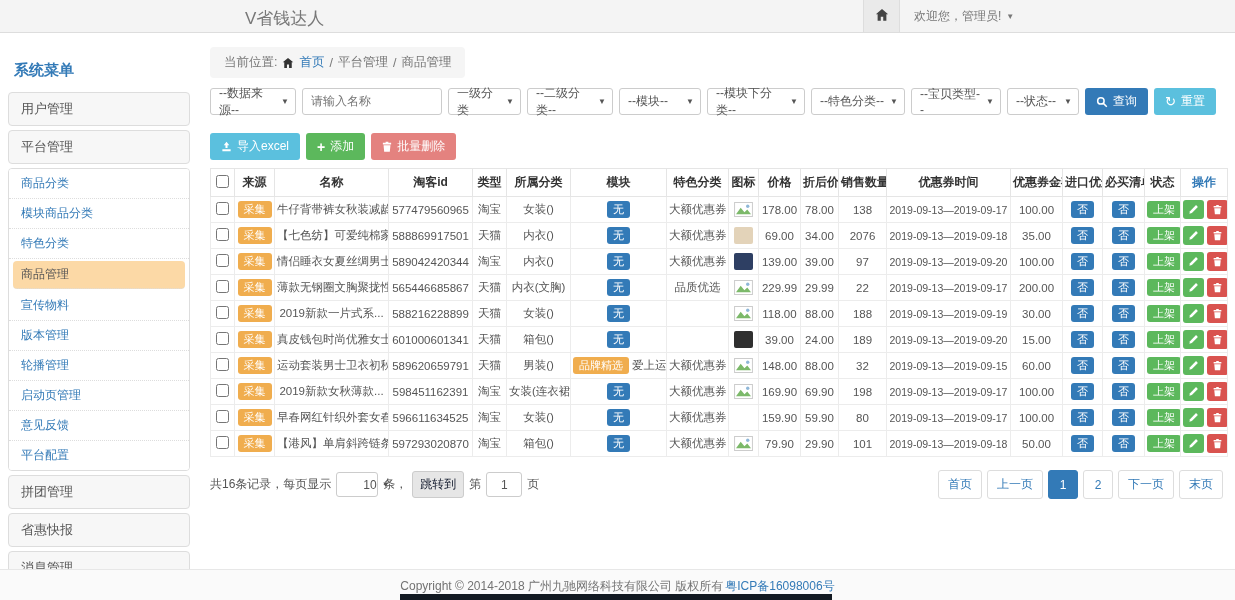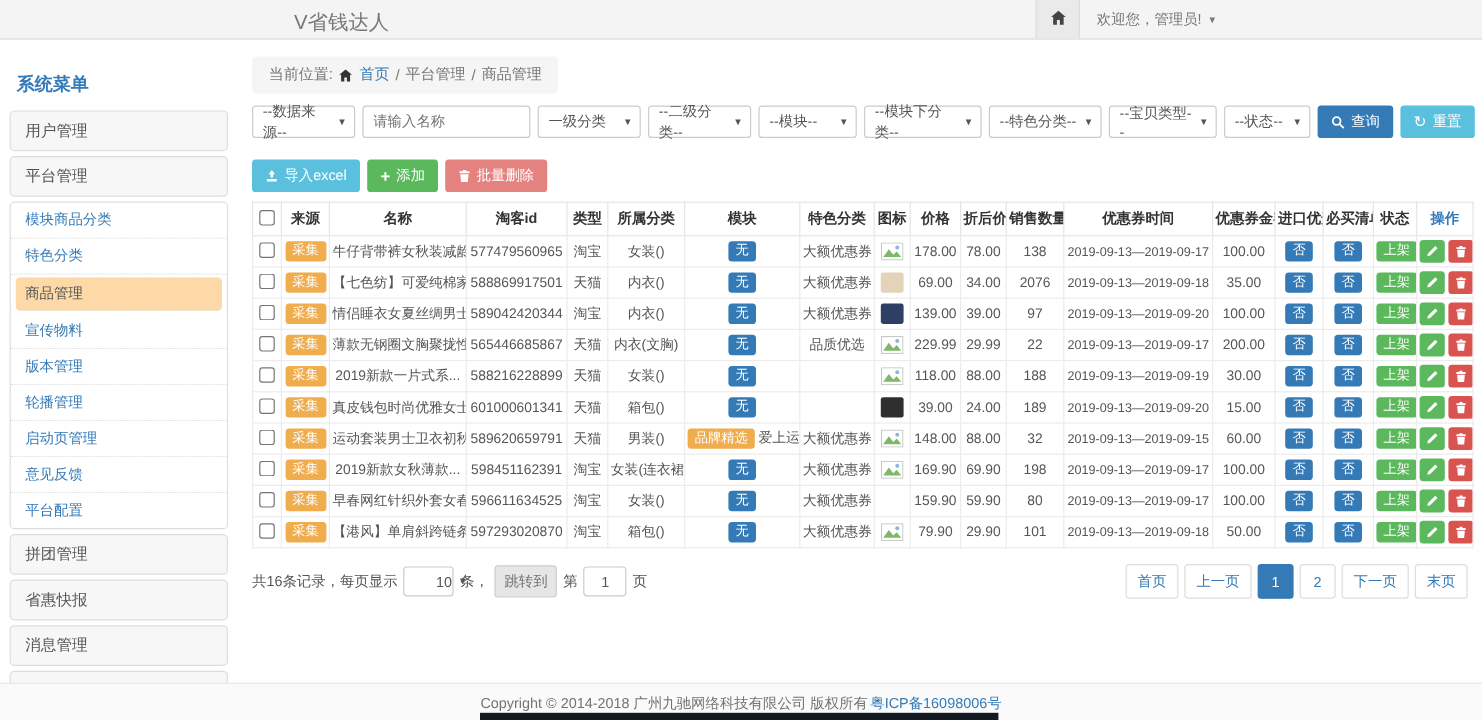--- a/index.html
+++ b/index.html
@@ -53,21 +53,21 @@
   .module-text { margin-left:3px; color:#555; }
   .thumb-svg { display:inline-flex; vertical-align:middle; }
   .thumb-box { display:inline-block; width:19px; height:17px; border-radius:2px; vertical-align:middle; }
   .mini-btn { display:inline-flex; align-items:center; justify-content:center; width:21px; height:19px; border-radius:3px; cursor:pointer; vertical-align:middle; border:none; }
   .mini-edit { background:#5cb85c; margin-right:3px; }
   .mini-del { background:#d9534f; }
   
   .pager-row { margin-top:13px; display:flex; justify-content:space-between; align-items:center; width:1017px; }
   .pager-left { display:flex; align-items:center; gap:5px; color:#555; }
   .page-size { width:42px; height:25px;padding-left:26px; }
-  .jump-btn { background:#e6e6e6; border:1px solid #ccc; border-radius:3px; padding:4px 7px; color:#737373; cursor:pointer; font-family:Liberation Sans, sans-serif; font-size:12px; }
+  .jump-btn { background:#e6e6e6; border:1px solid #ccc; border-radius:3px; padding:4px 7px; color:#0f172a; cursor:pointer; font-family:Liberation Sans, sans-serif; font-size:12px; }
   .jump-input { width:36px; height:25px; border:1px solid #ccc; border-radius:3px; text-align:center; font-family:inherit; font-size:12px; color:#555; }
   .pages { display:flex; gap:5px; margin-right:4px; }
   .page-btn { min-width:30px; padding:5px 9px; border:1px solid #ddd; border-radius:3px; color:#337ab7; background:#fff; text-align:center; cursor:pointer; font-size:12px; }
   .page-btn.active { background:#337ab7; color:#fff; border-color:#337ab7; }
   
   .footer { position:absolute; left:0; right:0; bottom:0; height:31px; background:#fafafa; border-top:1px solid #e7e7e7; display:flex; align-items:flex-start; justify-content:center; padding-top:8px; color:#737373; font-size:12px; gap:2px; z-index:5; }
   .footer .icp { color:#337ab7; cursor:pointer; }
   .bottom-strip { position:absolute; left:400px; bottom:0; width:432px; height:6px; background:#131a22; z-index:7; }
   input[type="checkbox"] { width:13px; height:13px; accent-color:#888; }
 </style>
@@ -90,20 +90,21 @@
     </div>
   </div>
 </header>
 
 <aside class="sidebar">
   <div class="sidebar-title">系统菜单</div>
   <nav>
       <div class="menu-header">用户管理</div>
       <div class="menu-header">平台管理</div>
       <div class="menu-sub-box">
+        <div class="menu-sub">商品分类</div>
         <div class="menu-sub">模块商品分类</div>
         <div class="menu-sub">特色分类</div>
         <div class="menu-sub active">商品管理</div>
         <div class="menu-sub">宣传物料</div>
         <div class="menu-sub">版本管理</div>
         <div class="menu-sub">轮播管理</div>
         <div class="menu-sub">启动页管理</div>
         <div class="menu-sub">意见反馈</div>
         <div class="menu-sub">平台配置</div>
       </div>
@@ -129,21 +130,21 @@
     <span>/</span>
     <span>商品管理</span>
   </div>
 
   <div class="filter-bar">
     <span class="fake-select" style="width: 86px;">
         <span>--数据来源--</span>
         <span class="caret">▼</span>
       </span>
       <input class="text-input" placeholder="请输入名称" style="width: 140px;">
-      <span class="fake-select" style="width: 86px;">
+      <span class="fake-select" style="width: 73px;">
         <span>一级分类</span>
         <span class="caret">▼</span>
       </span>
       <span class="fake-select" style="width: 86px;">
         <span>--二级分类--</span>
         <span class="caret">▼</span>
       </span>
       <span class="fake-select" style="width: 82px;">
         <span>--模块--</span>
         <span class="caret">▼</span>

